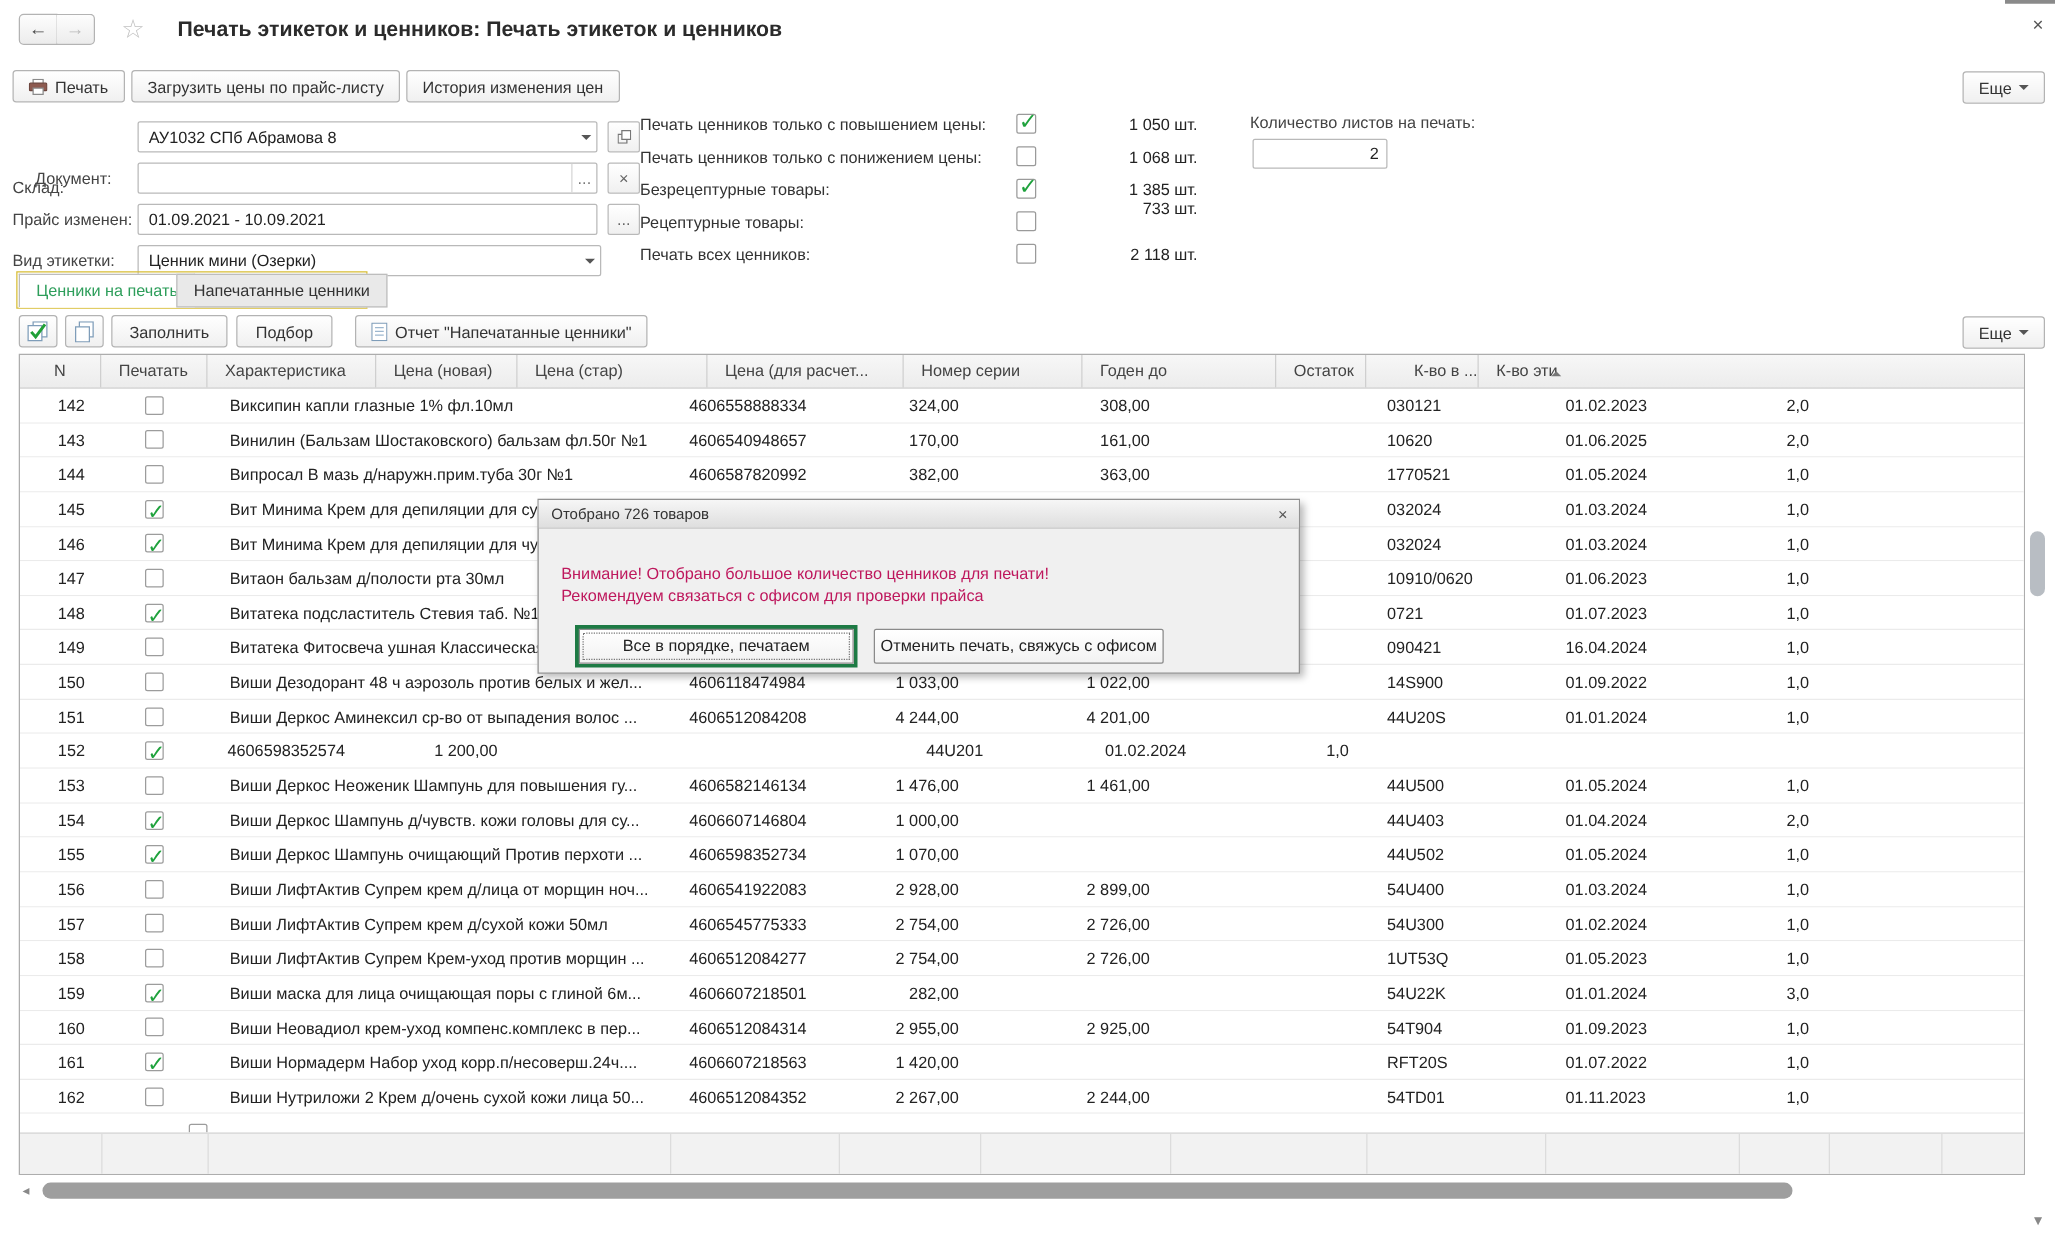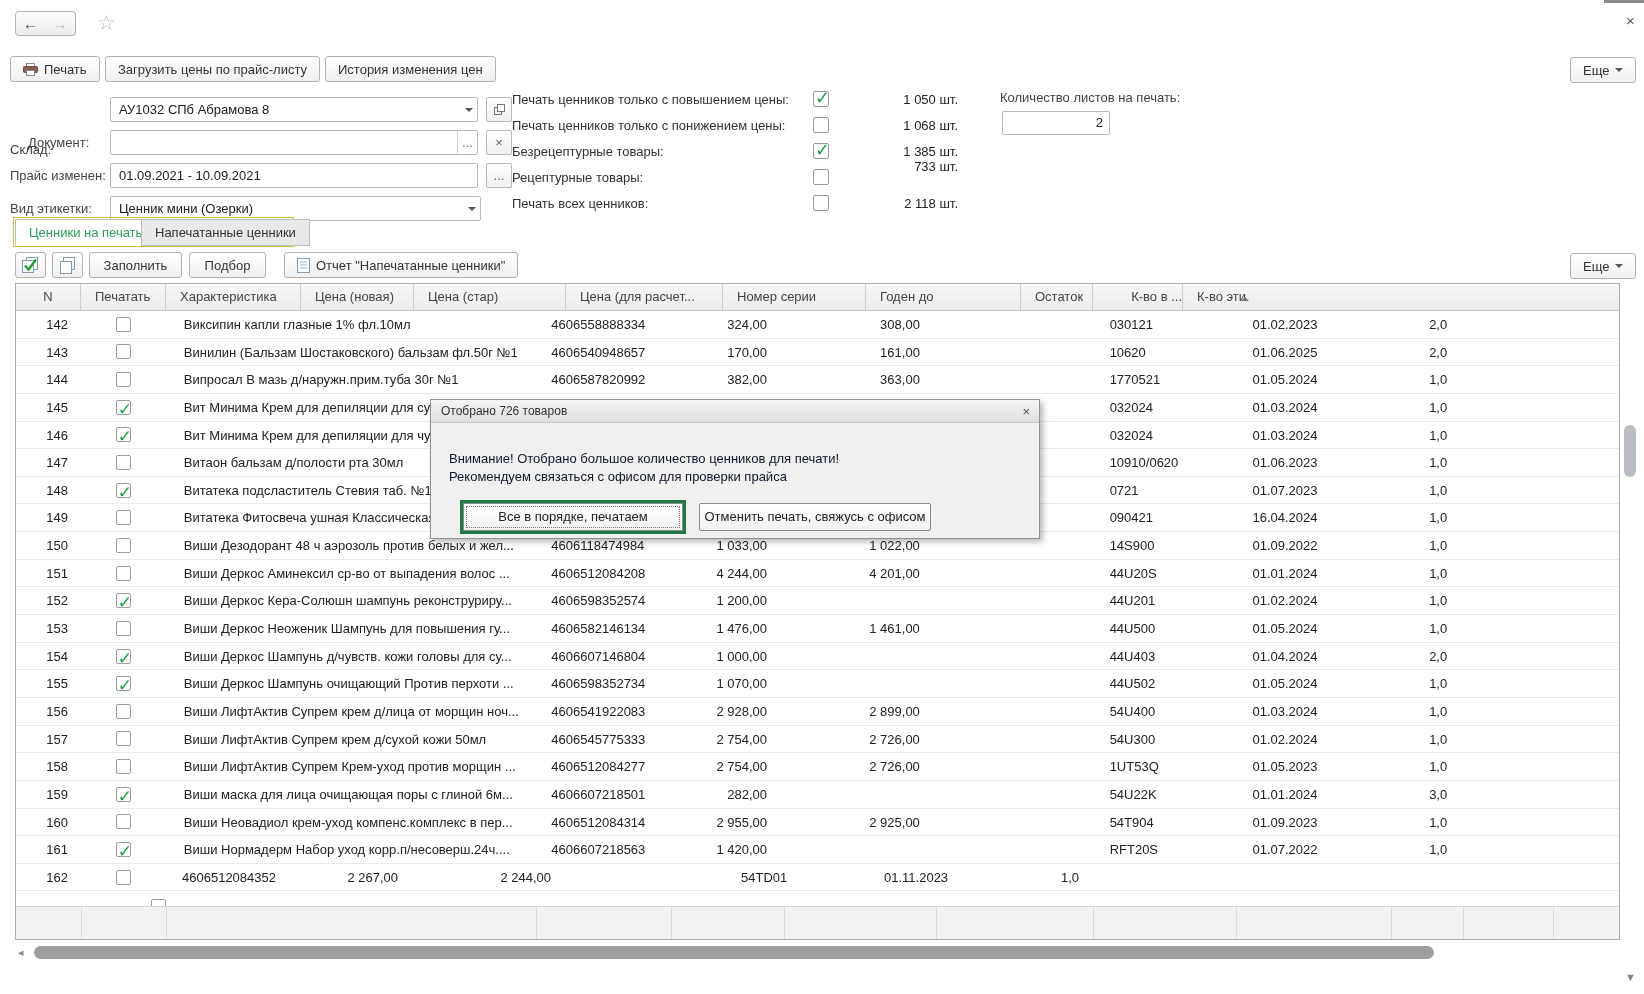--- a/index.html
+++ b/index.html
@@ -93,34 +93,35 @@
   .vscroll-down { position:absolute; left:1625px; top:971px; font-size:11px; color:#888; }
   .hscroll-left { position:absolute; left:18px; top:946px; font-size:11px; color:#888; }
   .hthumb { position:absolute; left:34px; top:946px; width:1400px; height:13px; background:#9e9e9e; border-radius:7px; }
 
   
   .dialog { position:absolute; left:430px; top:399px; width:610px; height:140px; background:#f0f0f0;
             border:1px solid #919191; box-shadow:3px 3px 6px rgba(0,0,0,.28); }
   .dlg-title { height:23px; background:linear-gradient(#f6f6f6,#dedede); border-bottom:1px solid #c6c6c6;
                font-size:12px; color:#333; line-height:22px; padding-left:10px; }
   .dlg-close { position:absolute; right:9px; top:4px; font-size:13px; color:#555; }
-  .dlg-text { position:absolute; left:18px; top:50px; color:#0f172a; line-height:18px; }
+  .dlg-text { position:absolute; left:18px; top:50px; color:#be185d; line-height:18px; }
   .dlg-btn { position:absolute; top:103px; height:28px; background:linear-gradient(#fff,#f2f2f2);
              border:1px solid #8a8a8a; text-align:center; line-height:26px; color:#222; }
   .dlg-ok { left:32px; width:220px; box-shadow:0 0 0 3px #1d7a44; outline:1px dotted #777; outline-offset:-4px; }
   .dlg-cancel { left:268px; width:232px; border-radius:2px; }
 </style>
 </head>
 <body>
 
 <div class="app">
 
   <div class="navbtn nav-back">←</div>
   <div class="navbtn nav-fwd">→</div>
   <div class="star">☆</div>
+  <div class="page-title">Печать этикеток и ценников: Печать этикеток и ценников</div>
   <div class="win-close">×</div>
   <div class="top-strip"></div>
 
   <div class="btn" style="left:10px; top:56px;">
     <span style="display:inline-flex;">
       <svg width="15" height="13" viewBox="0 0 15 13">
           <rect x="3.5" y="0.5" width="8" height="3.5" fill="#fff" stroke="#8a8a8a"></rect>
           <rect x="0.5" y="3.5" width="14" height="6" rx="1" fill="#8d5a50" stroke="#6d463e"></rect>
           <rect x="3.5" y="7.5" width="8" height="5" fill="#fff" stroke="#8a8a8a"></rect>
         </svg>
@@ -408,21 +409,20 @@
       <div class="td c8">01.01.2024</div>
       <div class="td c9">1,0</div>
       <div class="td c10"></div>
       <div class="td c11"></div>
     </div>
         <div class="row">
       <div class="td c0">152</div>
       <div class="td c1">
             <span class="cb checked"></span>
           </div>
-      <div class="td c2">Виши Деркос Кера-Солюшн шампунь реконструриру...</div>
       <div class="td c3">4606598352574</div>
       <div class="td c4">1 200,00</div>
       <div class="td c5"></div>
       <div class="td c6"></div>
       <div class="td c7">44U201</div>
       <div class="td c8">01.02.2024</div>
       <div class="td c9">1,0</div>
       <div class="td c10"></div>
       <div class="td c11"></div>
     </div>
@@ -568,20 +568,21 @@
       <div class="td c8">01.07.2022</div>
       <div class="td c9">1,0</div>
       <div class="td c10"></div>
       <div class="td c11"></div>
     </div>
         <div class="row">
       <div class="td c0">162</div>
       <div class="td c1">
             <span class="cb"></span>
           </div>
+      <div class="td c2">Виши Нутриложи 2 Крем д/очень сухой кожи лица 50...</div>
       <div class="td c3">4606512084352</div>
       <div class="td c4">2 267,00</div>
       <div class="td c5">2 244,00</div>
       <div class="td c6"></div>
       <div class="td c7">54TD01</div>
       <div class="td c8">01.11.2023</div>
       <div class="td c9">1,0</div>
       <div class="td c10"></div>
       <div class="td c11"></div>
     </div>

